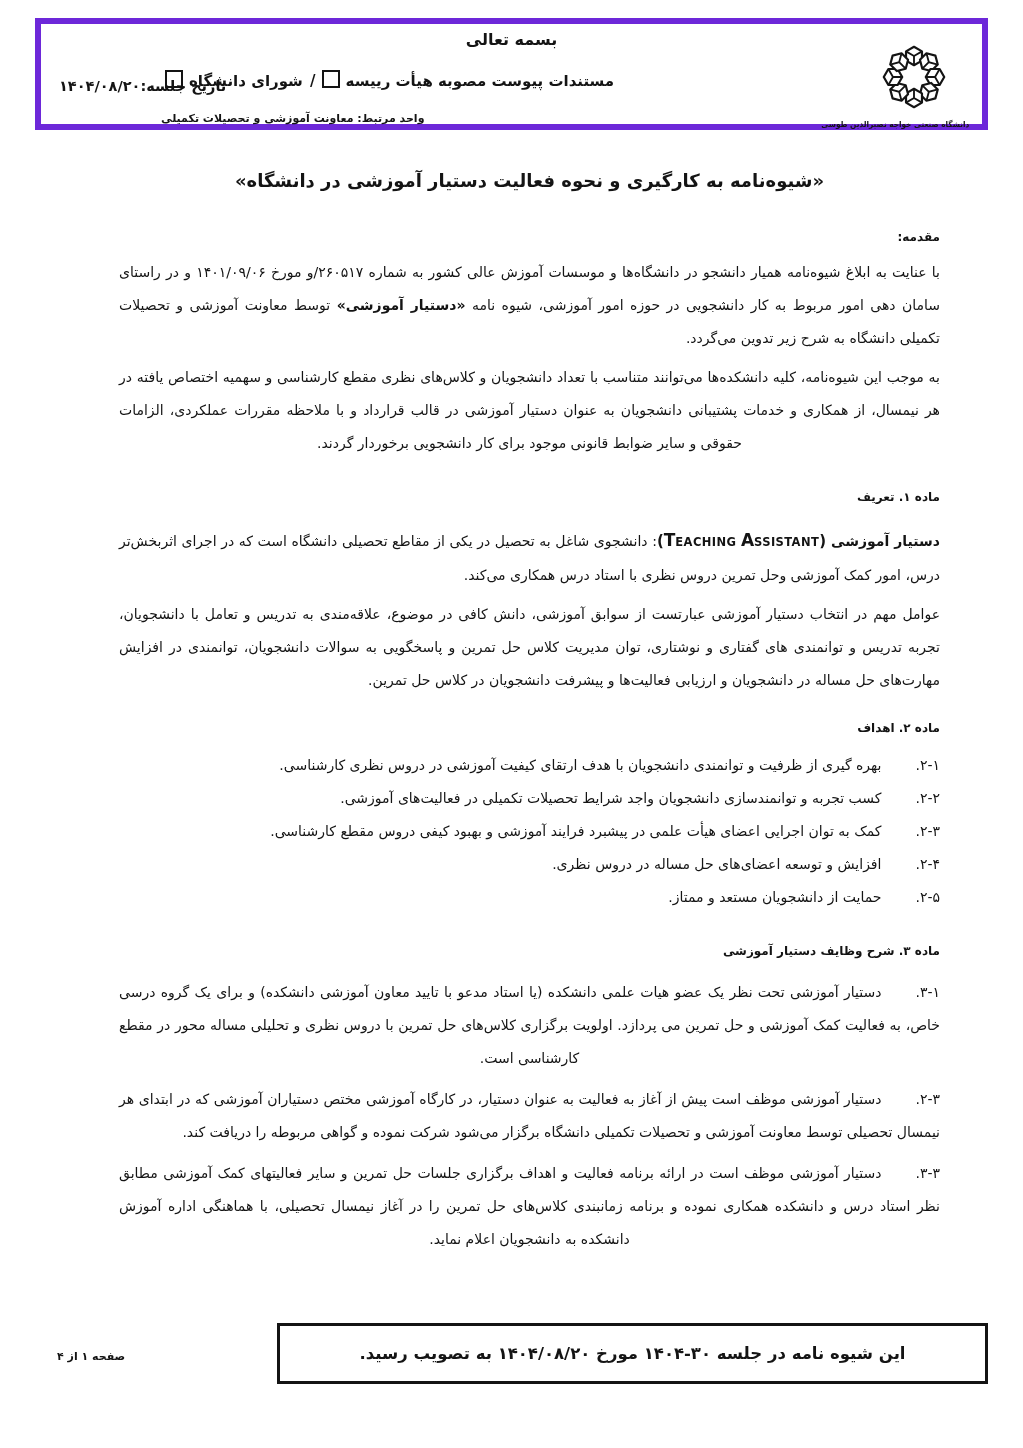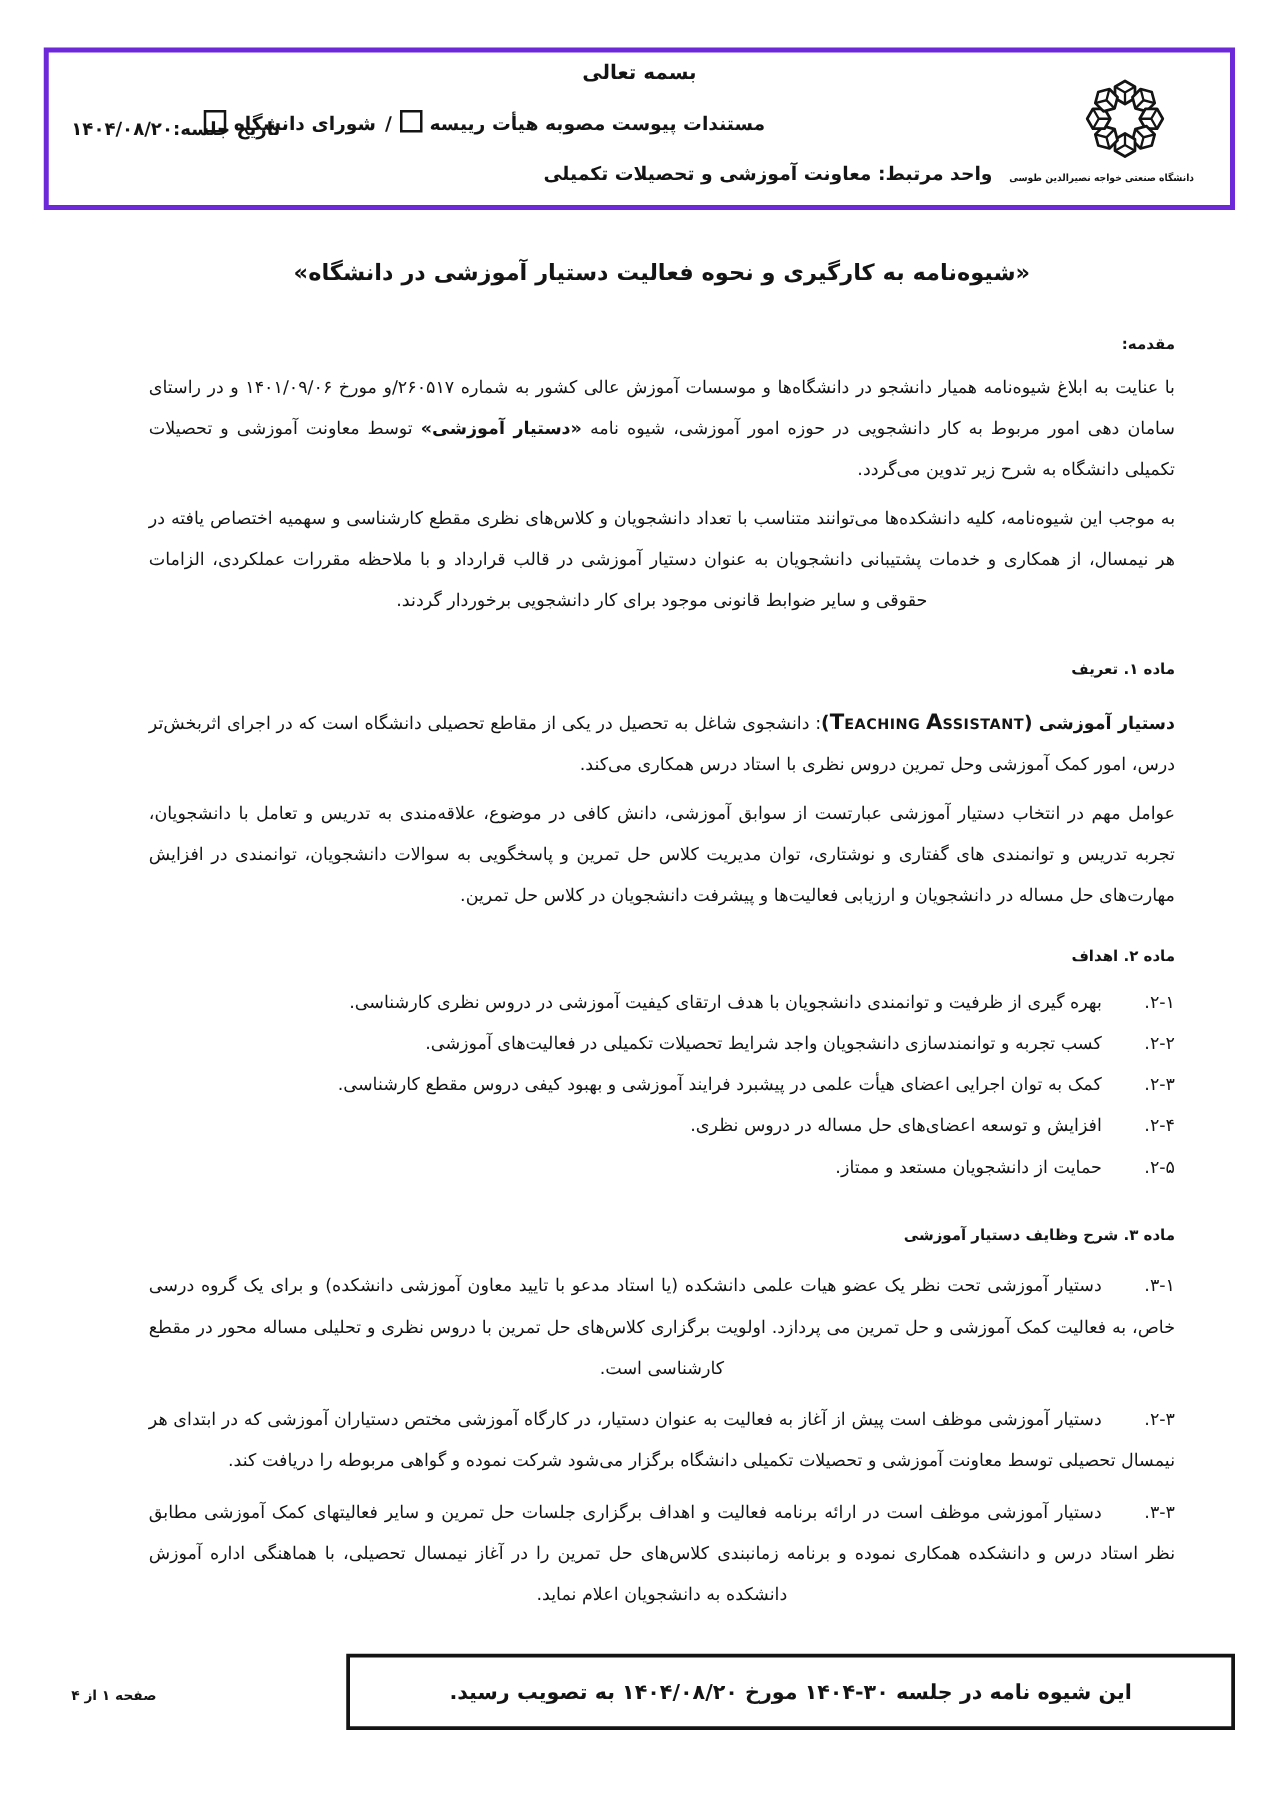--- a/index.html
+++ b/index.html
@@ -8,51 +8,51 @@
     width:1023px;height:1448px;
     background:#fff;
     color:#141414;
     font-family:"DejaVu Sans",sans-serif;
     direction:rtl;
     overflow:hidden;
   }
   
   .header-box{
     box-sizing:border-box;
-    margin:38px 35px 0 35px;
-    height:130px;
-    border:4px solid #6d28d9;
+    margin:18px 35px 0 35px;
+    height:112px;
+    border:6px solid #6d28d9;
     position:relative;
   }
   .basmala{
     position:absolute;top:6px;left:0;right:0;
     text-align:center;font-weight:bold;font-size:16px;
   }
   .attach-line{
     position:absolute;top:46px;left:120px;right:190px;
     text-align:left;font-weight:bold;font-size:15px;white-space:nowrap;
   }
   .attach-line .sep{margin:0 2px;}
   .chk{
     display:inline-block;width:14px;height:14px;
     border:2.5px solid #141414;background:#fff;
     vertical-align:-2px;margin:0 6px 0 4px;
   }
   .related-unit{
     position:absolute;top:88px;left:120px;right:190px;
-    text-align:right;font-weight:bold;font-size:15px;white-space:nowrap;
+    text-align:left;font-weight:bold;font-size:11px;white-space:nowrap;
   }
   .session-block{
     position:absolute;left:18px;top:42px;
     font-weight:bold;font-size:14.5px;line-height:40px;white-space:nowrap;
     text-align:left;
   }
   .num-ltr{direction:ltr;unicode-bidi:isolate;}
   .logo-block{
-    position:absolute;right:24px;top:10px;width:120px;
+    position:absolute;right:8px;top:10px;width:120px;
     text-align:center;
   }
   .logo-block svg{display:block;margin:0 auto;}
   .uni-name{
     font-size:8px;font-weight:bold;white-space:nowrap;
     transform:scaleX(.92);letter-spacing:0;
   }
   
   .content{padding:0 83px 0 119px;}
   .doc-title{

